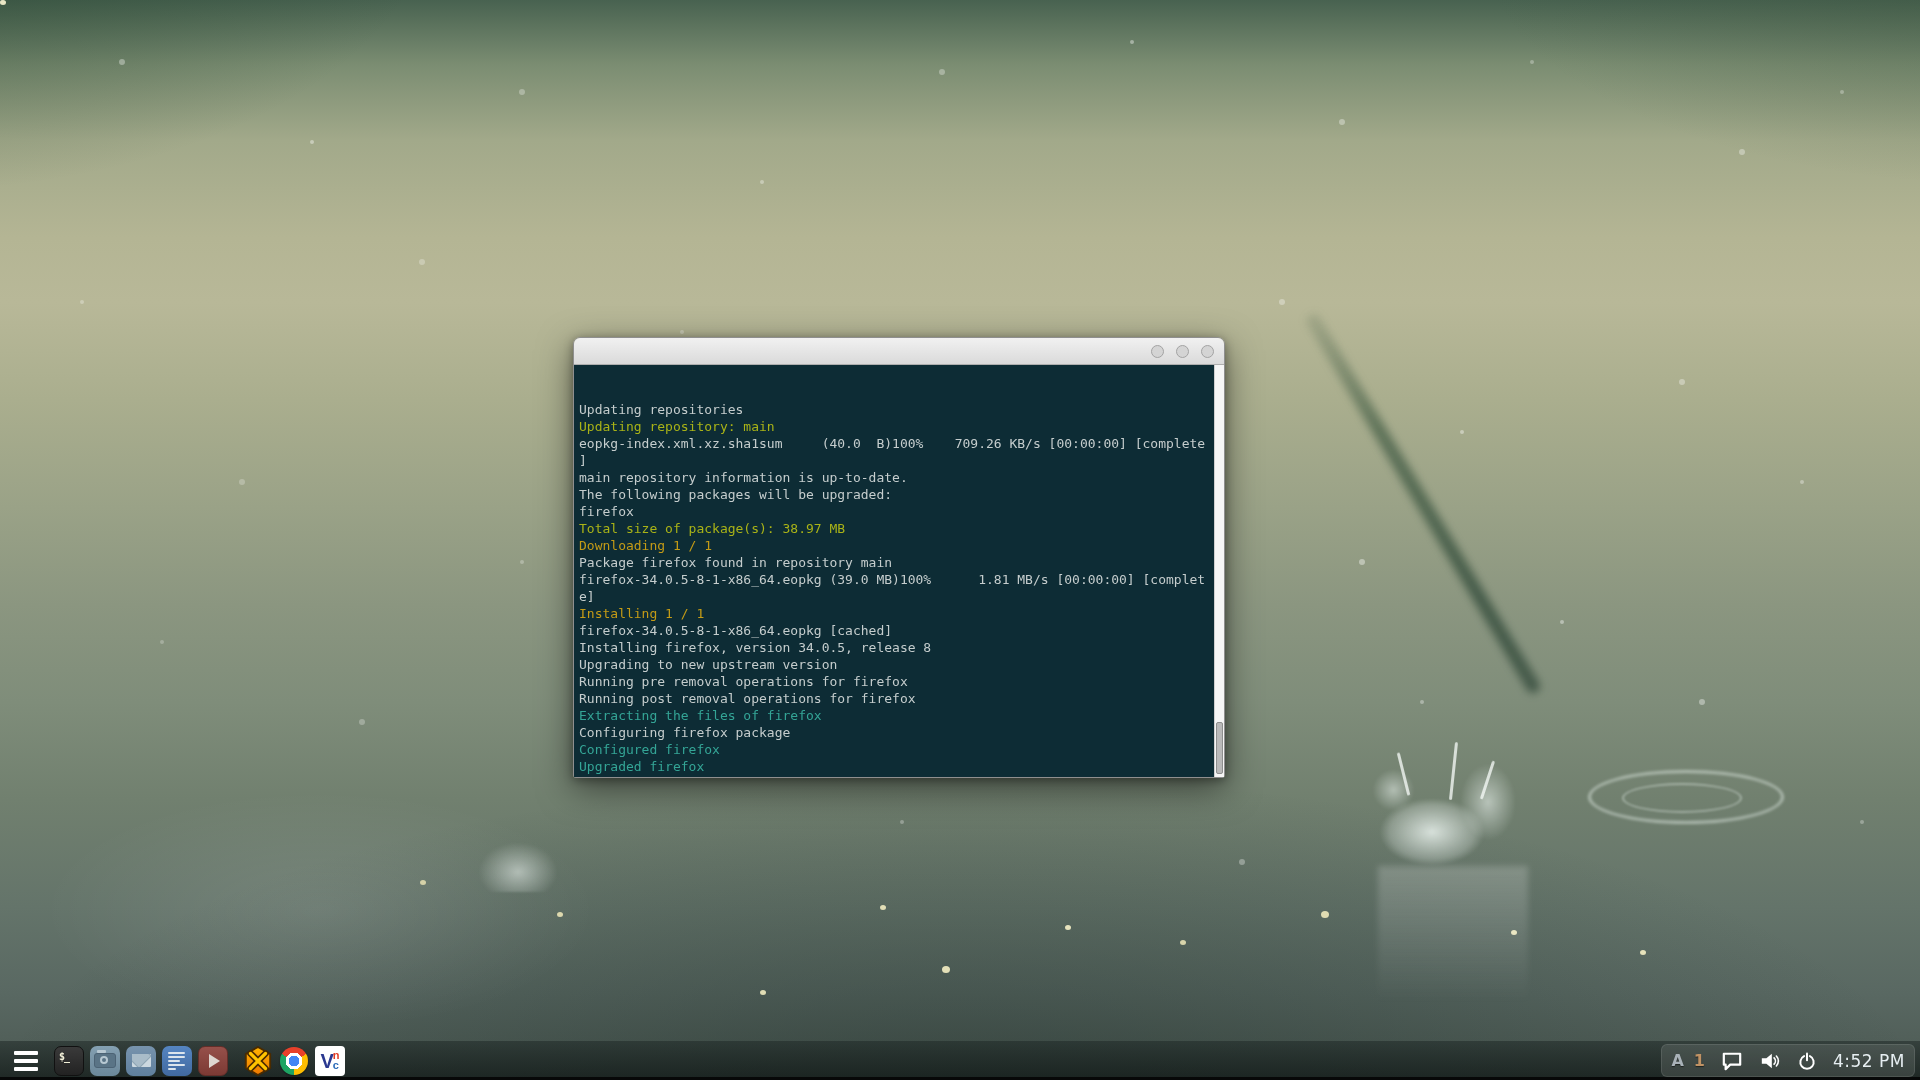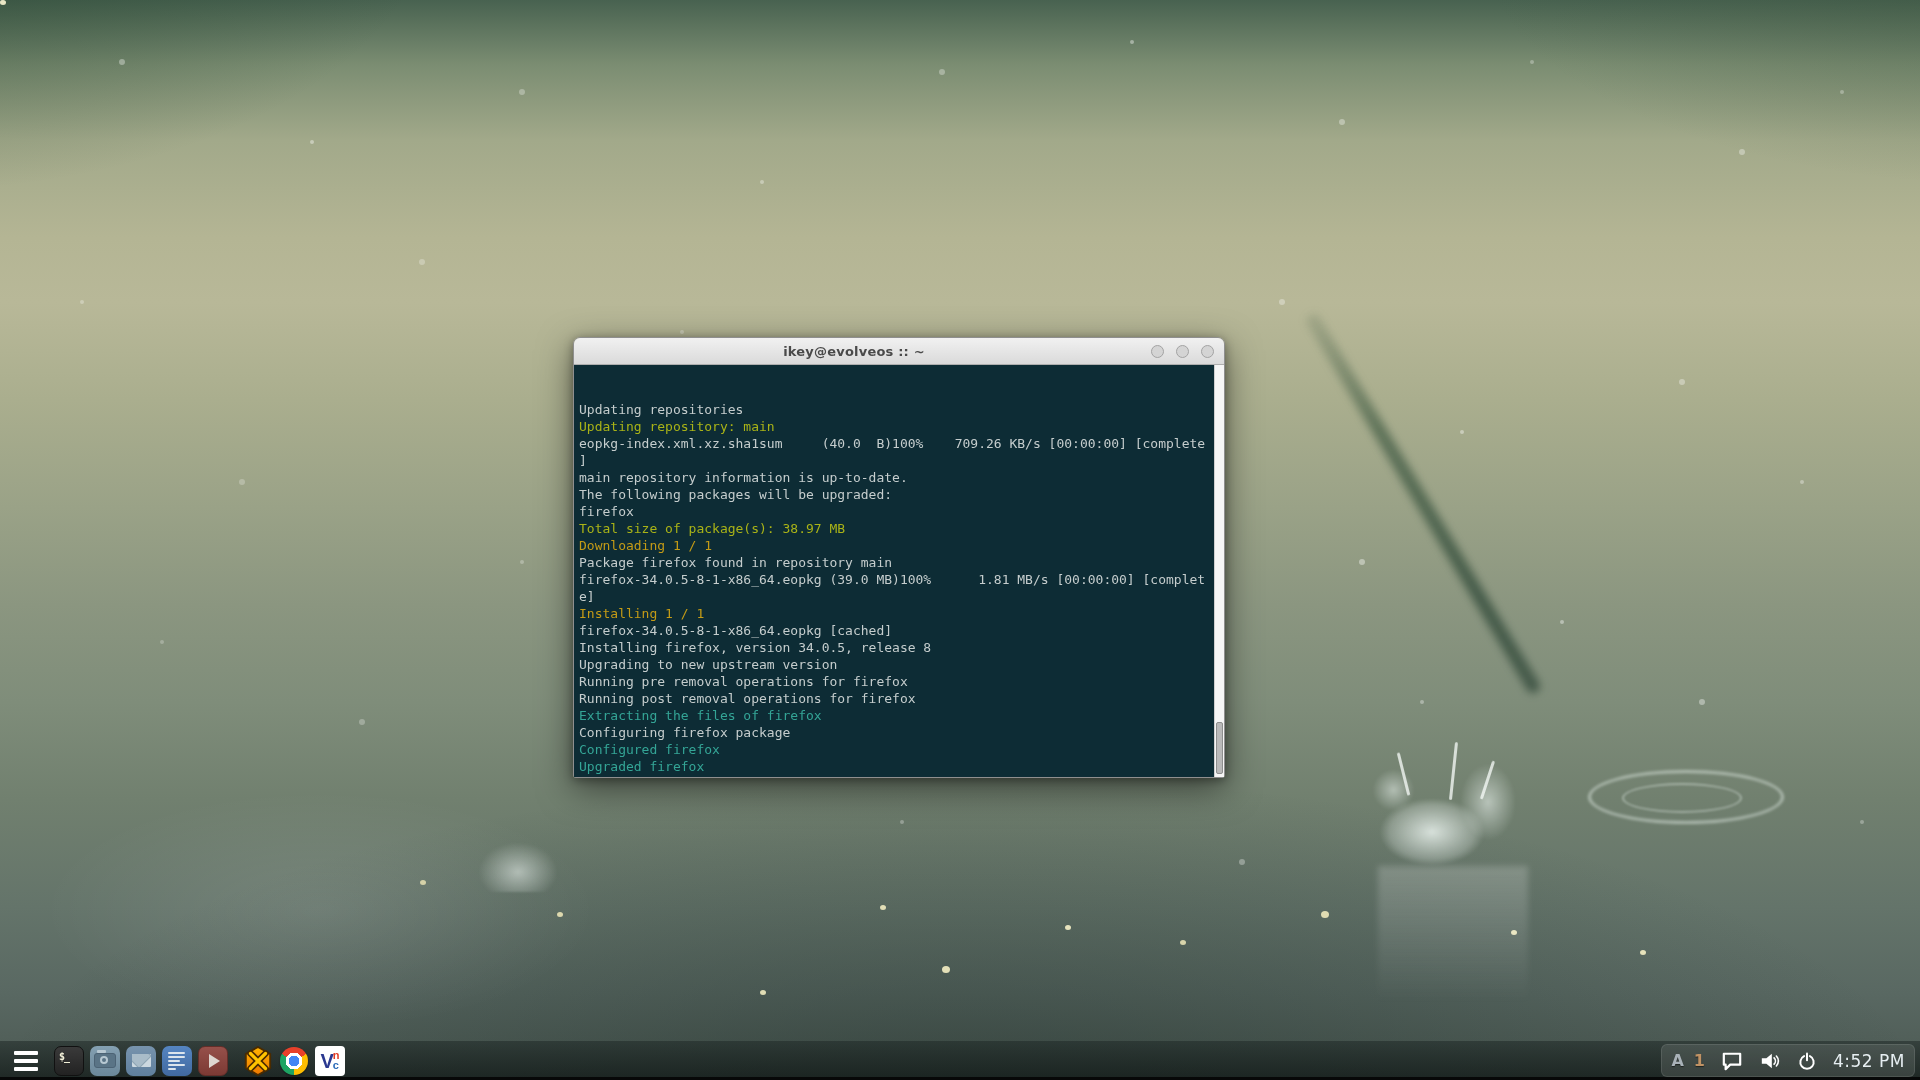--- a/index.html
+++ b/index.html
@@ -146,23 +146,20 @@
   <div class="spike s2"></div>
   <div class="spike s3"></div>
   <div class="ripple1"></div>
   <div class="ripple2"></div>
   <div class="splash-small"></div>
   <div class="debris"></div>
 </div>
 
 <div class="window">
   <div class="titlebar">
-    <div class="titlebar-title-zone">
-      <span class="window-title">ikey@evolveos :: ~</span>
-    </div>
     <div class="titlebar-buttons">
       <span class="wb"></span>
       <span class="wb"></span>
       <span class="wb"></span>
     </div>
   </div>
   <div class="term" style="background: rgb(13, 44, 53);">
     <div id="term-lines"><div class="tl"><span style="color: rgb(197, 205, 205);">Updating repositories</span></div><div class="tl"><span style="color: rgb(169, 179, 23);">Updating repository: main</span></div><div class="tl"><span style="color: rgb(197, 205, 205);">eopkg-index.xml.xz.sha1sum     (40.0  B)100%    709.26 KB/s [00:00:00] [complete</span></div><div class="tl"><span style="color: rgb(197, 205, 205);">]</span></div><div class="tl"><span style="color: rgb(197, 205, 205);">main repository information is up-to-date.</span></div><div class="tl"><span style="color: rgb(197, 205, 205);">The following packages will be upgraded:</span></div><div class="tl"><span style="color: rgb(197, 205, 205);">firefox</span></div><div class="tl"><span style="color: rgb(169, 179, 23);">Total size of package(s): 38.97 MB</span></div><div class="tl"><span style="color: rgb(196, 155, 22);">Downloading 1 / 1</span></div><div class="tl"><span style="color: rgb(197, 205, 205);">Package firefox found in repository main</span></div><div class="tl"><span style="color: rgb(197, 205, 205);">firefox-34.0.5-8-1-x86_64.eopkg (39.0 MB)100%      1.81 MB/s [00:00:00] [complet</span></div><div class="tl"><span style="color: rgb(197, 205, 205);">e]</span></div><div class="tl"><span style="color: rgb(196, 155, 22);">Installing 1 / 1</span></div><div class="tl"><span style="color: rgb(197, 205, 205);">firefox-34.0.5-8-1-x86_64.eopkg [cached]</span></div><div class="tl"><span style="color: rgb(197, 205, 205);">Installing firefox, version 34.0.5, release 8</span></div><div class="tl"><span style="color: rgb(197, 205, 205);">Upgrading to new upstream version</span></div><div class="tl"><span style="color: rgb(197, 205, 205);">Running pre removal operations for firefox</span></div><div class="tl"><span style="color: rgb(197, 205, 205);">Running post removal operations for firefox</span></div><div class="tl"><span style="color: rgb(52, 165, 150);">Extracting the files of firefox</span></div><div class="tl"><span style="color: rgb(197, 205, 205);">Configuring firefox package</span></div><div class="tl"><span style="color: rgb(52, 165, 150);">Configured firefox</span></div><div class="tl"><span style="color: rgb(52, 165, 150);">Upgraded firefox</span></div><div class="tl"><span style="color: rgb(197, 205, 205);">ikey@</span><span style="color: rgb(207, 77, 34); font-weight: bold;">evolveos</span><span style="color: rgb(197, 205, 205);"> ~</span></div></div>
     <div class="scrollbar">
       <div class="scroll-thumb"></div>

